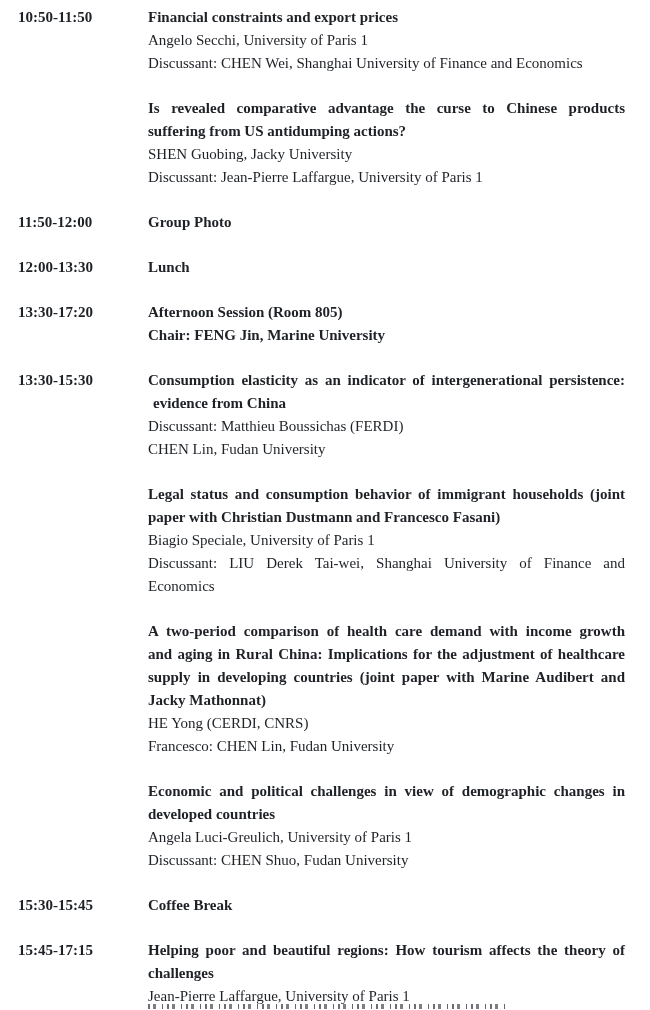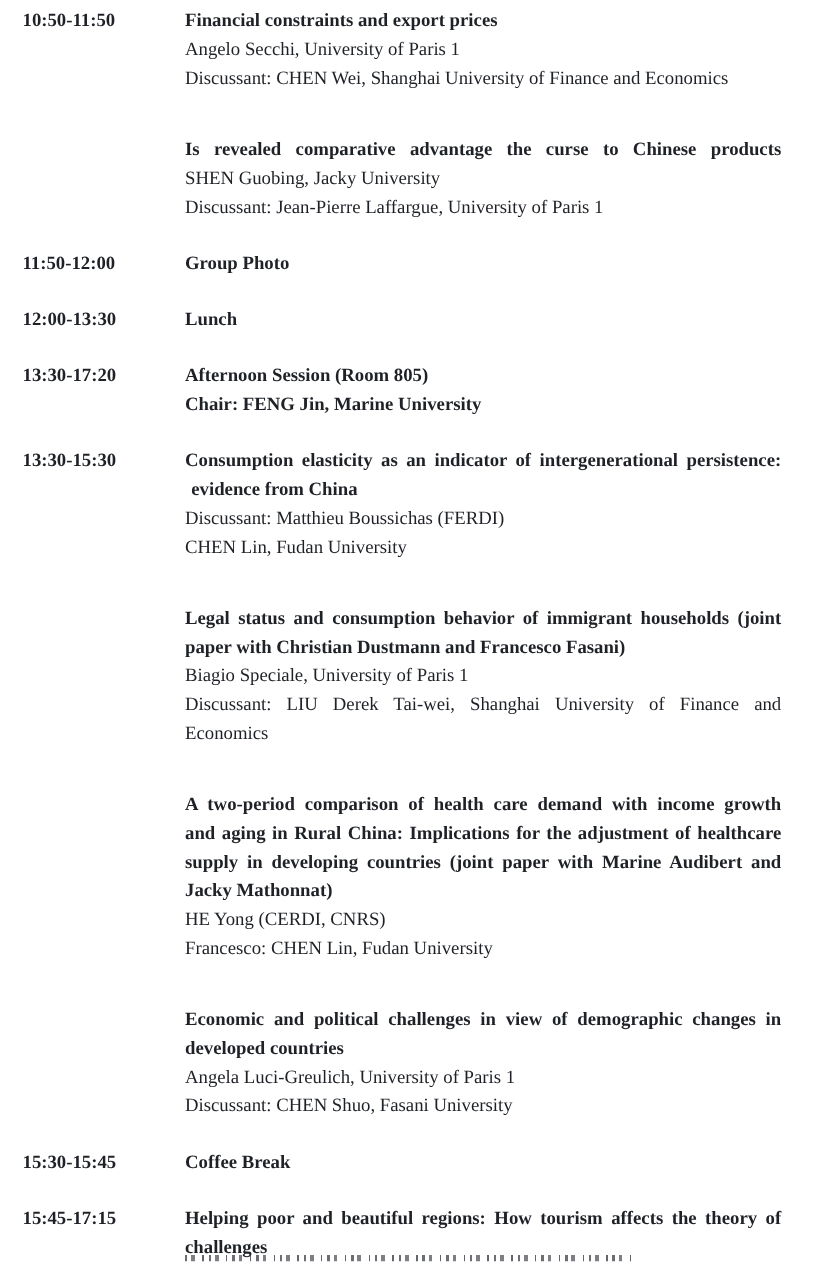--- a/index.html
+++ b/index.html
@@ -22,21 +22,21 @@
   .row + .row { margin-top: 22px; }
   .time-cell {
     flex: 0 0 130px;
     width: 130px;
     font-weight: bold;
     font-size: 15px;
     line-height: 23px;
     white-space: nowrap;
   }
   .content-cell { flex: 0 0 477px; width: 477px; }
-  .entry + .entry { margin-top: 34px; }
+  .entry + .entry { margin-top: 22px; }
   .line {
     font-size: 15px;
     line-height: 23px;
     white-space: nowrap;
   }
   .bold { font-weight: bold; }
   .stretch { text-align: justify; text-align-last: justify; }
   .indent2 { padding-left: 5px; }
   .cutoff-fragment {
     position: absolute;
@@ -59,20 +59,21 @@
     <div class="row">
       <div class="time-cell">10:50-11:50</div>
       <div class="content-cell">
         <div class="entry">
           <div class="line bold">Financial constraints and export prices</div>
           <div class="line">Angelo Secchi, University of Paris 1</div>
           <div class="line">Discussant: CHEN Wei, Shanghai University of Finance and Economics</div>
         </div>
         <div class="entry">
           <div class="line bold stretch">Is revealed comparative advantage the curse to Chinese products</div>
+          <div class="line bold">suffering from US antidumping actions?</div>
           <div class="line">SHEN Guobing, Jacky University</div>
           <div class="line">Discussant: Jean-Pierre Laffargue, University of Paris 1</div>
         </div>
       </div>
     </div>
     <div class="row">
       <div class="time-cell">11:50-12:00</div>
       <div class="content-cell">
         <div class="entry">
           <div class="line bold">Group Photo</div>
@@ -117,21 +118,21 @@
           <div class="line bold stretch">and aging in Rural China: Implications for the adjustment of healthcare</div>
           <div class="line bold stretch">supply in developing countries (joint paper with Marine Audibert and</div>
           <div class="line bold">Jacky Mathonnat)</div>
           <div class="line">HE Yong (CERDI, CNRS)</div>
           <div class="line">Francesco: CHEN Lin, Fudan University</div>
         </div>
         <div class="entry">
           <div class="line bold stretch">Economic and political challenges in view of demographic changes in</div>
           <div class="line bold">developed countries</div>
           <div class="line">Angela Luci-Greulich, University of Paris 1</div>
-          <div class="line">Discussant: CHEN Shuo, Fasani University</div>
+          <div class="line">Discussant: CHEN Shuo, Fudan University</div>
         </div>
       </div>
     </div>
     <div class="row">
       <div class="time-cell">15:30-15:45</div>
       <div class="content-cell">
         <div class="entry">
           <div class="line bold">Coffee Break</div>
         </div>
       </div>

